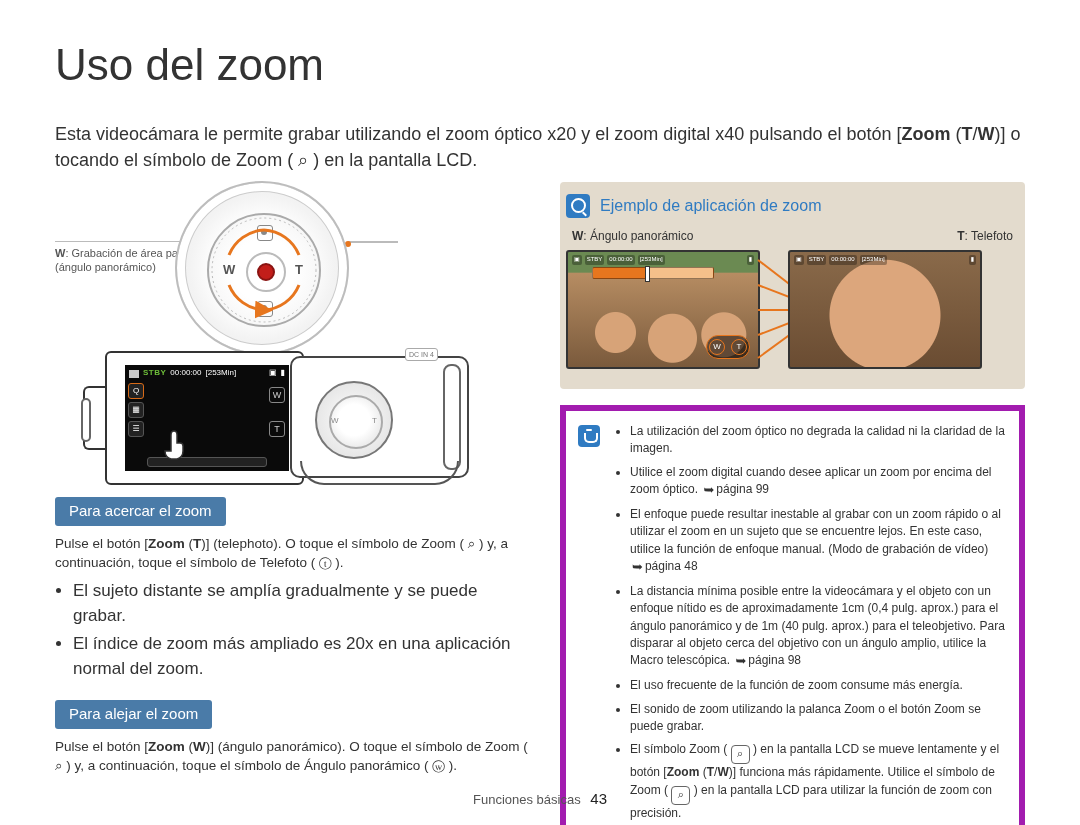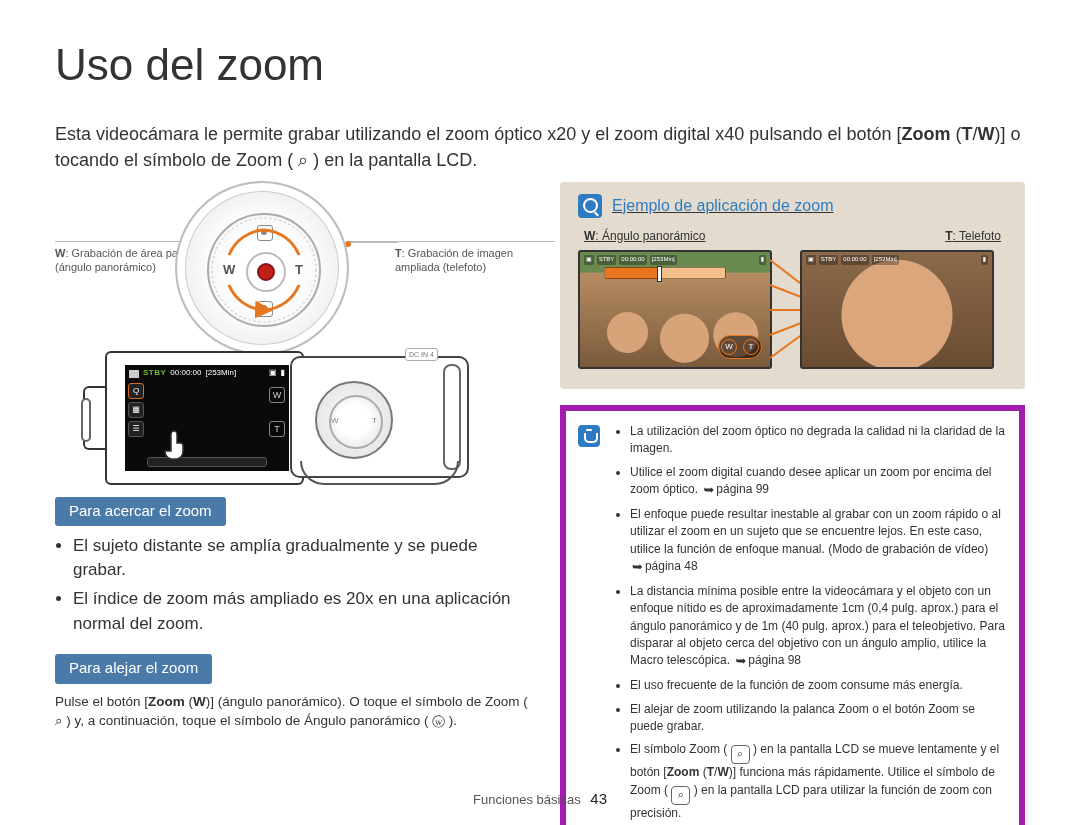--- a/index.html
+++ b/index.html
@@ -161,22 +161,22 @@
   ul.b li { margin-bottom:4px; }
 
   .sym {
     display:inline-block; width:17px; height:17px; border:1.5px solid #666;
     border-radius:4px; vertical-align:-4px; line-height:15px; text-align:center;
     font-size:11px; color:#333; background:#fff;
   }
 
   
   .example-box {
-    background:#e3dbcd; border-radius:4px; padding:12px 18px 20px;
-    position:relative; margin-top: -4px; text-decoration: underline;
+    background:#e3dbcd; border-radius:4px; padding:12px 6px 20px;
+    position:relative; margin-top: -4px;
   }
   .ex-header { display:flex; align-items:center; gap:10px; margin-bottom:10px;}
   .ex-icon {
     width:24px;height:24px; background:#2f7bc2; border-radius:4px;
     display:flex; align-items:center; justify-content:center; color:#fff;
     position:relative;
   }
   .ex-icon::before{content:""; width:11px;height:11px;border:2px solid #fff;border-radius:50%;}
   .ex-icon::after{content:""; position:absolute; right:3px; bottom:3px; width:5px;height:2px;
     background:#fff; transform:rotate(45deg);}
@@ -253,21 +253,20 @@
 
   <p class="intro">Esta videocámara le permite grabar utilizando el zoom óptico x20 y el zoom digital x40 pulsando el botón [<b>Zoom</b> (<b>T</b>/<b>W</b>)] o tocando el símbolo de Zoom ( ⌕ ) en la pantalla LCD.</p>
 
   <div class="columns">
 
     <div class="col-left">
 
       <div class="illus-area">
 
         <div class="call-l"><b>W</b>: Grabación de área panorámica (ángulo panorámico)</div>
-        <div class="call-r"><b>T</b>: Grabación de imagen ampliada (telefoto)</div>
         <div style="position:absolute;left:130px;top:55px;width:90px;height:2px;background:#bbb;"></div>
         <div style="position:absolute;left:220px;top:55px;width:6px;height:6px;border-radius:50%;background:#e7761e;"></div>
         <div style="position:absolute;left:293px;top:55px;width:50px;height:2px;background:#bbb;"></div>
         <div style="position:absolute;left:290px;top:55px;width:6px;height:6px;border-radius:50%;background:#e7761e;"></div>
 
         <div class="dial-wrap">
           <div class="dial-outer">
             <div class="dial-inner">
               <span class="notch-w" style="left:14px;top:46px">W</span>
               <span class="notch-t" style="left:86px;top:46px">T</span>
@@ -329,20 +328,21 @@
           <div class="lens">
             <span class="w">W</span>
             <span class="t">T</span>
           </div>
           <div class="strap"></div>
         </div>
       </div>
 
       
       <div class="pill">Para acercar el zoom</div>
+      <p>Pulse el botón [<b>Zoom</b> (<b>T</b>)] (telephoto). O toque el símbolo de Zoom ( ⌕ ) y, a continuación, toque el símbolo de Telefoto ( ⓣ ).</p>
       <ul class="b">
         <li>El sujeto distante se amplía gradualmente y se puede grabar.</li>
         <li>El índice de zoom más ampliado es 20x en una aplicación normal del zoom.</li>
       </ul>
 
       
       <div class="pill">Para alejar el zoom</div>
       <p>Pulse el botón [<b>Zoom</b> (<b>W</b>)] (ángulo panorámico). O toque el símbolo de Zoom ( ⌕ ) y, a continuación, toque el símbolo de Ángulo panorámico ( ⓦ ).</p>
     </div>
 
@@ -392,21 +392,21 @@
       </div>
 
       <div class="notes-box">
         <div class="note-icon"></div>
         <ul class="notes">
           <li>La utilización del zoom óptico no degrada la calidad ni la claridad de la imagen.</li>
           <li>Utilice el zoom digital cuando desee aplicar un zoom por encima del zoom óptico. <span class="arrow-ref">➥</span>página 99</li>
           <li>El enfoque puede resultar inestable al grabar con un zoom rápido o al utilizar el zoom en un sujeto que se encuentre lejos. En este caso, utilice la función de enfoque manual. (Modo de grabación de vídeo) <span class="arrow-ref">➥</span>página 48</li>
           <li>La distancia mínima posible entre la videocámara y el objeto con un enfoque nítido es de aproximadamente 1cm (0,4 pulg. aprox.) para el ángulo panorámico y de 1m (40 pulg. aprox.) para el teleobjetivo. Para disparar al objeto cerca del objetivo con un ángulo amplio, utilice la Macro telescópica. <span class="arrow-ref">➥</span>página 98</li>
           <li>El uso frecuente de la función de zoom consume más energía.</li>
-          <li>El alejar de zoom utilizando la palanca Zoom o el botón Zoom se puede grabar.</li>
+          <li>El sonido de zoom utilizando la palanca Zoom o el botón Zoom se puede grabar.</li>
           <li>El símbolo Zoom ( <span class="sym">⌕</span> ) en la pantalla LCD se mueve lentamente y el botón [<b>Zoom</b> (<b>T</b>/<b>W</b>)] funciona más rápidamente. Utilice el símbolo de Zoom ( <span class="sym">⌕</span> ) en la pantalla LCD para utilizar la función de zoom con precisión.</li>
         </ul>
       </div>
     </div>
   </div>
 
   <div class="footer">
     <span>Funciones básicas</span>
     <span class="pn">43</span>
   </div>

